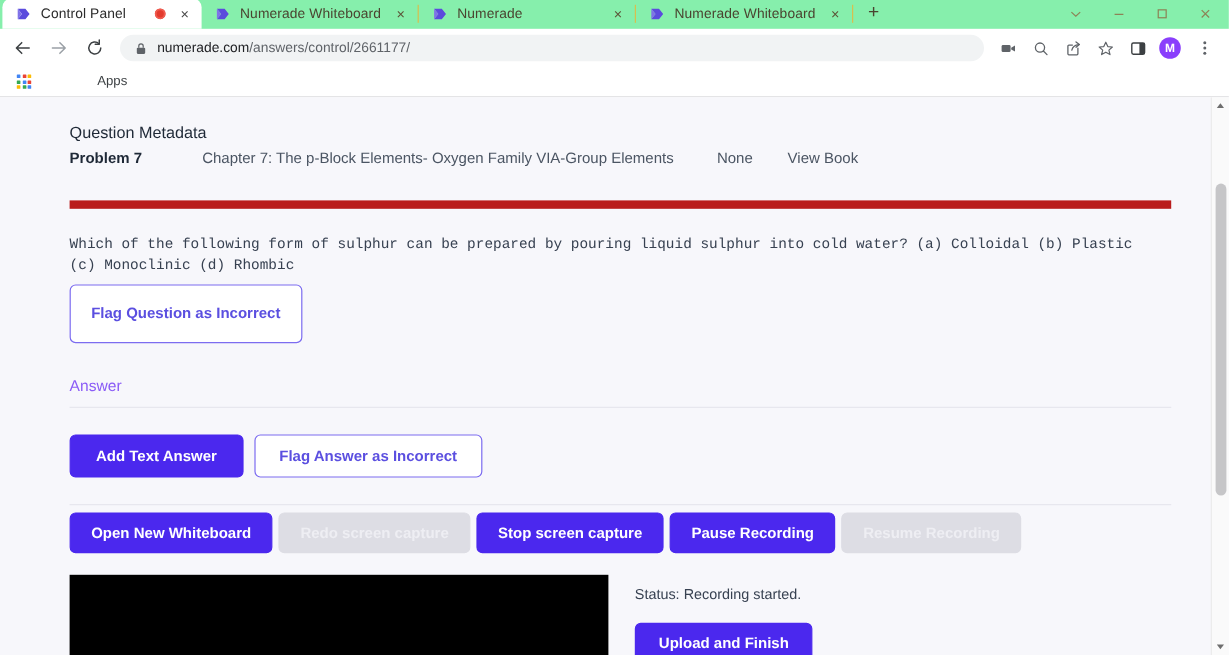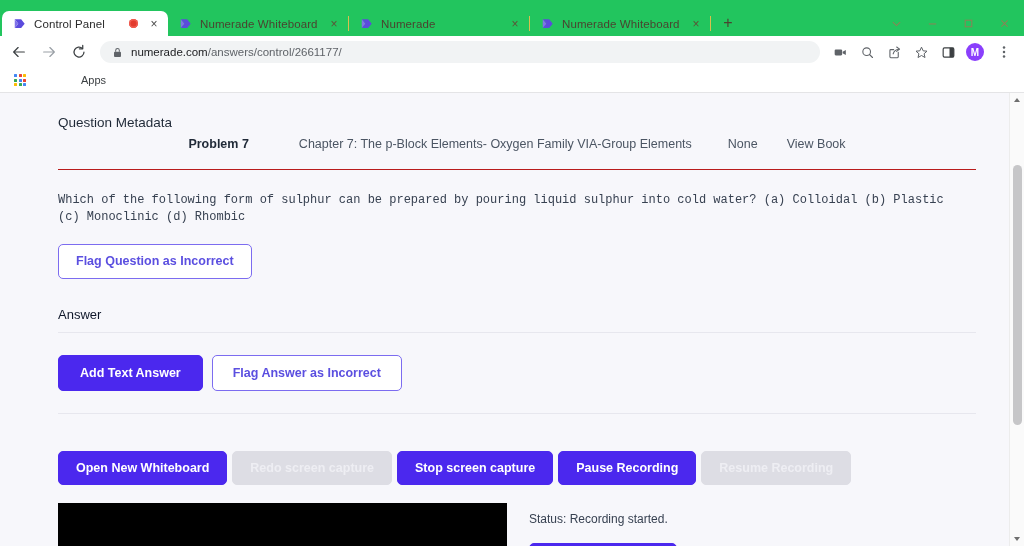--- a/index.html
+++ b/index.html
@@ -19,22 +19,22 @@
   .browser {
     width: 1024px;
     height: 546px;
     position: relative;
     display: flex;
     flex-direction: column;
   }
 
   
   .tabstrip {
-    height: 36px;
-    background: #22c55e;
+    height: 24px;
+    background: #86efac;
     display: flex;
     align-items: flex-end;
     position: relative;
     flex: 0 0 auto;
     padding-left: 2px;
   }
   .tab {
     height: 24px;
     display: flex;
     align-items: center;
@@ -249,25 +249,24 @@
     font-size: 13.5px;
     color: #1f2937;
     margin: 0 0 7px 0;
   }
   .meta-row {
     display: flex;
     align-items: baseline;
     gap: 0;
     font-size: 12.5px;
     color: #4b5563;
-    padding-bottom: 18px;
-    border-bottom: 1px solid #b91c1c;
+    padding-bottom: 28px;
+    border-bottom: 7px solid #b91c1c;
     width: 918px;
     box-sizing: border-box;
-    justify-content: center;
   }
   .meta-row .problem {
     font-weight: bold;
     color: #1f2937;
     font-size: 12.5px;
     margin-right: 50px;
   }
   .meta-row .book { margin-right: 43px; }
   .meta-row .chapter { margin-right: 36px; }
   .meta-row .none { margin-right: 29px; }
@@ -304,28 +303,28 @@
     border: 1px solid #4b28ee;
     color: #ffffff;
   }
   .btn-disabled {
     background: #dddde4;
     border: 1px solid #dddde4;
     color: #eeeef3;
   }
 
   #flag-question {
-    height: 35px;
+    height: 49px;
     padding: 0 17px;
-    margin-top: 17px;
+    margin-top: 6px;
   }
 
   .section-title {
     font-size: 13px;
-    color: #0f172a;
+    color: #8b5cf6;
     margin: 28px 0 10px 0;
   }
   .hr {
     width: 918px;
     height: 1px;
     background: #e7e7ee;
     border: 0;
     margin: 0;
   }
 
@@ -334,21 +333,21 @@
     gap: 9px;
     margin-top: 22px;
     padding-bottom: 22px;
   }
   #add-text-answer { height: 36px; padding: 0 21px; }
   #flag-answer { height: 36px; padding: 0 20px; }
 
   .rec-row {
     display: flex;
     gap: 5px;
-    margin-top: 37px;
+    margin-top: 6px;
   }
   .rec-row .btn { height: 34px; padding: 0 17px; }
 
   .capture-area {
     display: flex;
     margin-top: 18px;
     gap: 22px;
   }
   .video-box {
     width: 449px;

